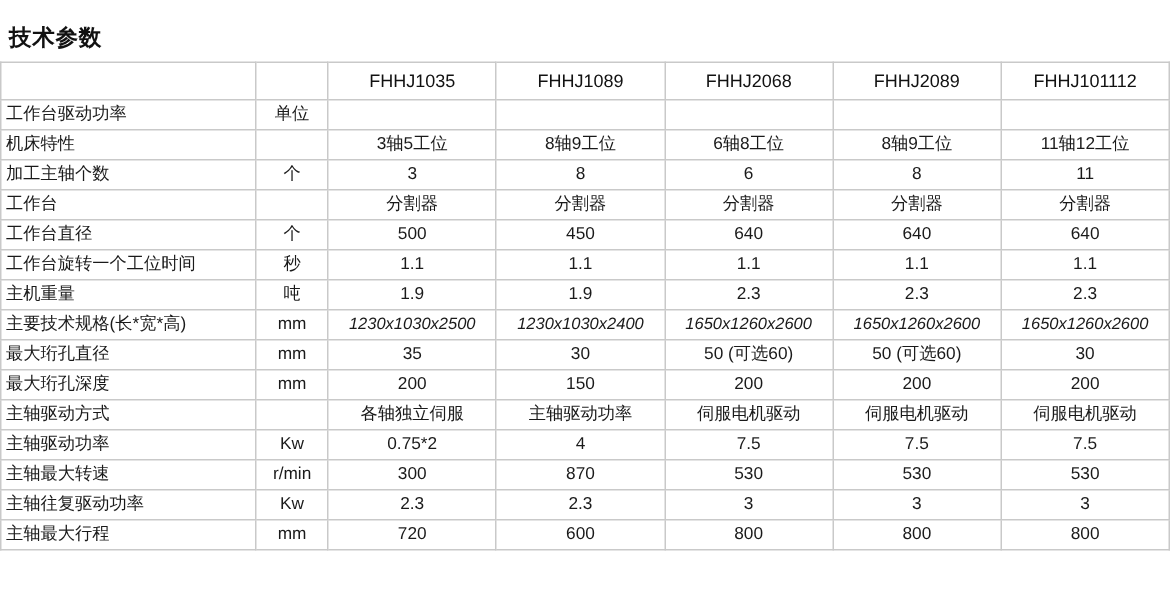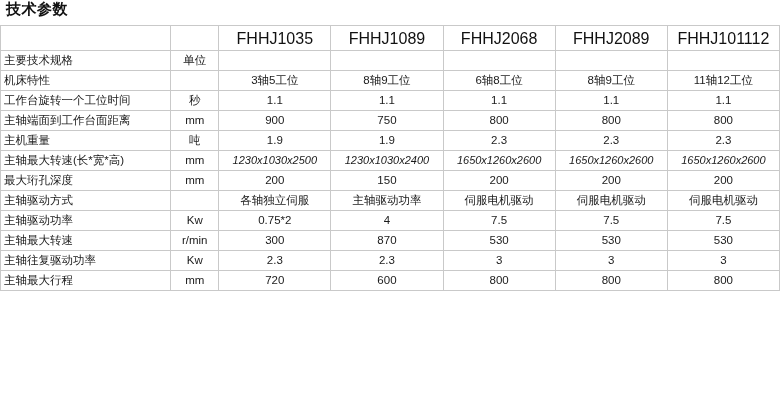--- a/index.html
+++ b/index.html
@@ -17,21 +17,21 @@
   .page {
     width: 780px;
     height: 409px;
     position: relative;
     box-sizing: border-box;
   }
   .title {
     font-size: 15px;
     font-weight: bold;
     color: #111111;
-    padding: 0 0 6px 6px;
+    padding: 16px 0 6px 6px;
     letter-spacing: 0.5px;
   }
   table.spec {
     border-collapse: collapse;
     width: 780px;
     table-layout: fixed;
     font-size: 11.5px;
   }
   table.spec td, table.spec th {
     border: 1px solid #c9c9c9;
@@ -56,21 +56,21 @@
     text-align: center;
     color: #1a1a1a;
   }
   td.val {
     text-align: center;
     color: #1a1a1a;
   }
   th.model {
     text-align: center;
     font-weight: normal;
-    font-size: 16px;
+    font-size: 12px;
     color: #111111;
     height: 21px;
   }
   th.blank-name, th.blank-unit {
     border-top: none;
     border-left: none;
     background: #ffffff;
   }
   th.blank-name { border-bottom: none; }
   th.blank-unit { border-bottom: none; }
@@ -101,84 +101,111 @@
         <th class="model">FHHJ1035</th>
         <th class="model">FHHJ1089</th>
         <th class="model">FHHJ2068</th>
         <th class="model">FHHJ2089</th>
         <th class="model">FHHJ101112</th>
       </tr>
     </thead>
     <tbody>
 
       <tr>
-        <td class="name">主要技术规格</td>
+        <td class="name">工作台驱动功率</td>
         <td class="unit">单位</td>
         <td class="val"></td>
         <td class="val"></td>
         <td class="val"></td>
         <td class="val"></td>
         <td class="val"></td>
       </tr>
 
       <tr>
         <td class="name">机床特性</td>
         <td class="unit"></td>
         <td class="val">3轴5工位</td>
         <td class="val">8轴9工位</td>
         <td class="val">6轴8工位</td>
         <td class="val">8轴9工位</td>
         <td class="val">11轴12工位</td>
       </tr>
 
-
-
-
-
+      <tr>
+        <td class="name">加工主轴个数</td>
+        <td class="unit">个</td>
+        <td class="val">3</td>
+        <td class="val">8</td>
+        <td class="val">6</td>
+        <td class="val">8</td>
+        <td class="val">11</td>
+      </tr>
+
+
+      <tr>
+        <td class="name">工作台</td>
+        <td class="unit"></td>
+        <td class="val">分割器</td>
+        <td class="val">分割器</td>
+        <td class="val">分割器</td>
+        <td class="val">分割器</td>
+        <td class="val">分割器</td>
+      </tr>
+
+
+      <tr>
+        <td class="name">工作台直径</td>
+        <td class="unit">个</td>
+        <td class="val">500</td>
+        <td class="val">450</td>
+        <td class="val">640</td>
+        <td class="val">640</td>
+        <td class="val">640</td>
+      </tr>
 
       <tr>
         <td class="name">工作台旋转一个工位时间</td>
         <td class="unit">秒</td>
         <td class="val">1.1</td>
         <td class="val">1.1</td>
         <td class="val">1.1</td>
         <td class="val">1.1</td>
         <td class="val">1.1</td>
       </tr>
 
-      <tr>
-        <td class="name">主轴端面到工作台面距离</td>
-        <td class="unit">mm</td>
-        <td class="val">900</td>
-        <td class="val">750</td>
-        <td class="val">800</td>
-        <td class="val">800</td>
-        <td class="val">800</td>
-      </tr>
 
       <tr>
         <td class="name">主机重量</td>
         <td class="unit">吨</td>
         <td class="val">1.9</td>
         <td class="val">1.9</td>
         <td class="val">2.3</td>
         <td class="val">2.3</td>
         <td class="val">2.3</td>
       </tr>
 
       <tr>
-        <td class="name">主轴最大转速(长*宽*高)</td>
+        <td class="name">主要技术规格(长*宽*高)</td>
         <td class="unit">mm</td>
         <td class="val small">1230x1030x2500</td>
         <td class="val small">1230x1030x2400</td>
         <td class="val small">1650x1260x2600</td>
         <td class="val small">1650x1260x2600</td>
         <td class="val small">1650x1260x2600</td>
       </tr>
 
+      <tr>
+        <td class="name">最大珩孔直径</td>
+        <td class="unit">mm</td>
+        <td class="val">35</td>
+        <td class="val">30</td>
+        <td class="val">50 (可选60)</td>
+        <td class="val">50 (可选60)</td>
+        <td class="val">30</td>
+      </tr>
 
       <tr>
         <td class="name">最大珩孔深度</td>
         <td class="unit">mm</td>
         <td class="val">200</td>
         <td class="val">150</td>
         <td class="val">200</td>
         <td class="val">200</td>
         <td class="val">200</td>
       </tr>

